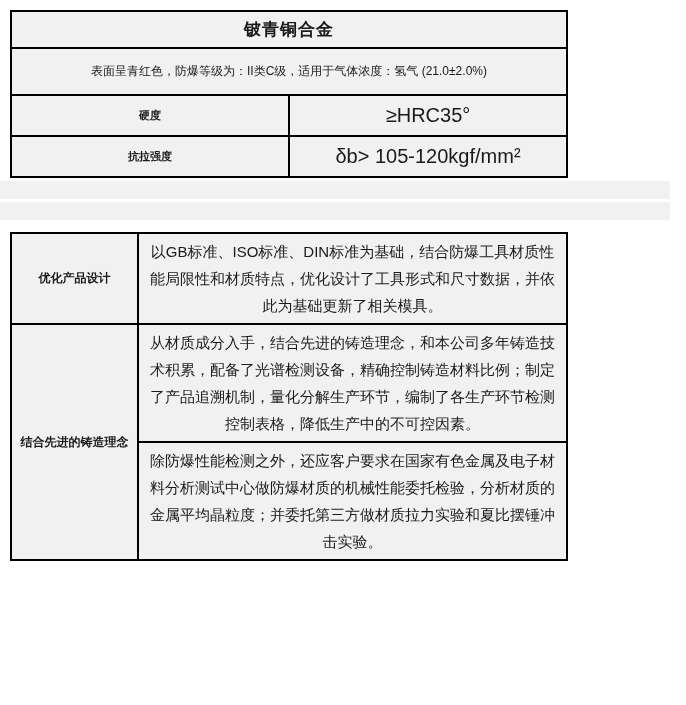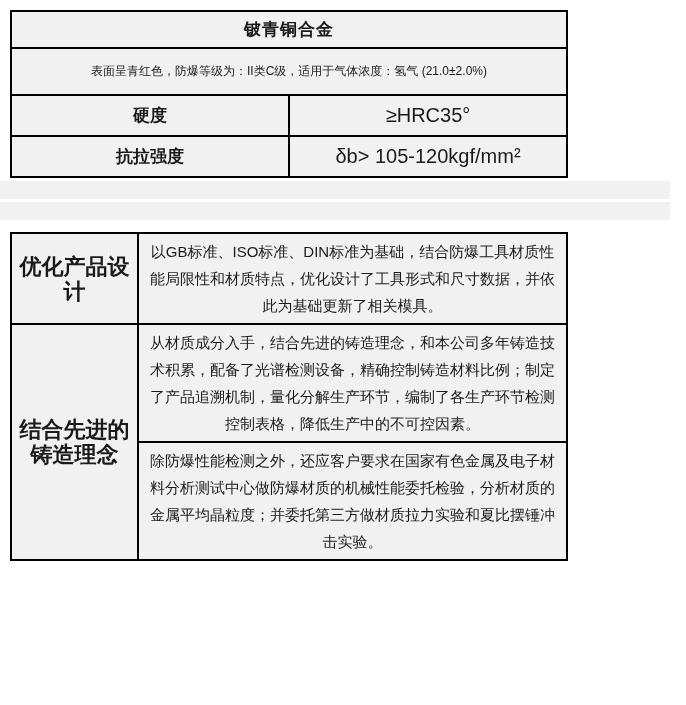--- a/index.html
+++ b/index.html
@@ -23,39 +23,39 @@
     background: #f1f1f1;
     text-align: center;
     vertical-align: middle;
     overflow: hidden;
   }
 
   
   .alloy-table { margin-top: 0; }
   .alloy-table .title-cell  { height: 37px; font-size: 17px; font-weight: 700; letter-spacing: 1px; }
   .alloy-table .desc-cell   { height: 47px; font-size: 12px; }
-  .alloy-table .label-cell  { width: 127px; height: 41px; font-size: 17px; font-weight: 700; }
+  .alloy-table .label-cell  { width: 127px; height: 41px; font-size: 11px; font-weight: 700; }
   .alloy-table .value-cell  { height: 41px; font-size: 20px; }
 
   .t1 { margin-top: 10px; }
   .t2 { margin-top: 8px; }
 
   
   .band {
     background: #f1f1f1;
     width: 670px;
     height: 18px;
     margin-top: 3px;
   }
 
   
   .opt-table { margin-top: 12px; }
   .opt-table .opt-label {
     width: 127px;
-    font-size: 22px;
+    font-size: 12px;
     font-weight: 700;
     line-height: 25px;
     padding: 2px 3px;
   }
   .opt-table .opt-text {
     font-size: 15px;
     line-height: 27px;
     padding: 4px 7px;
   }
   .opt-table .row-a { height: 86px; }

